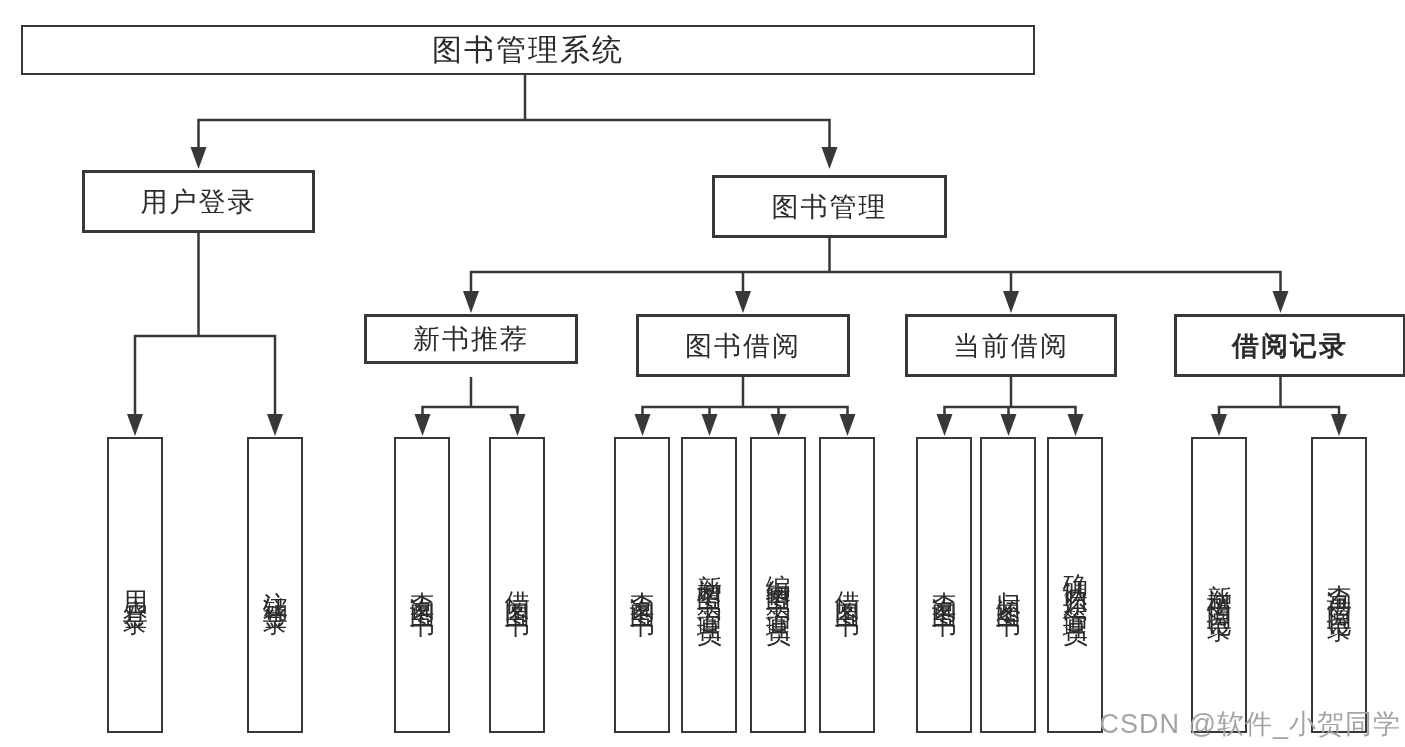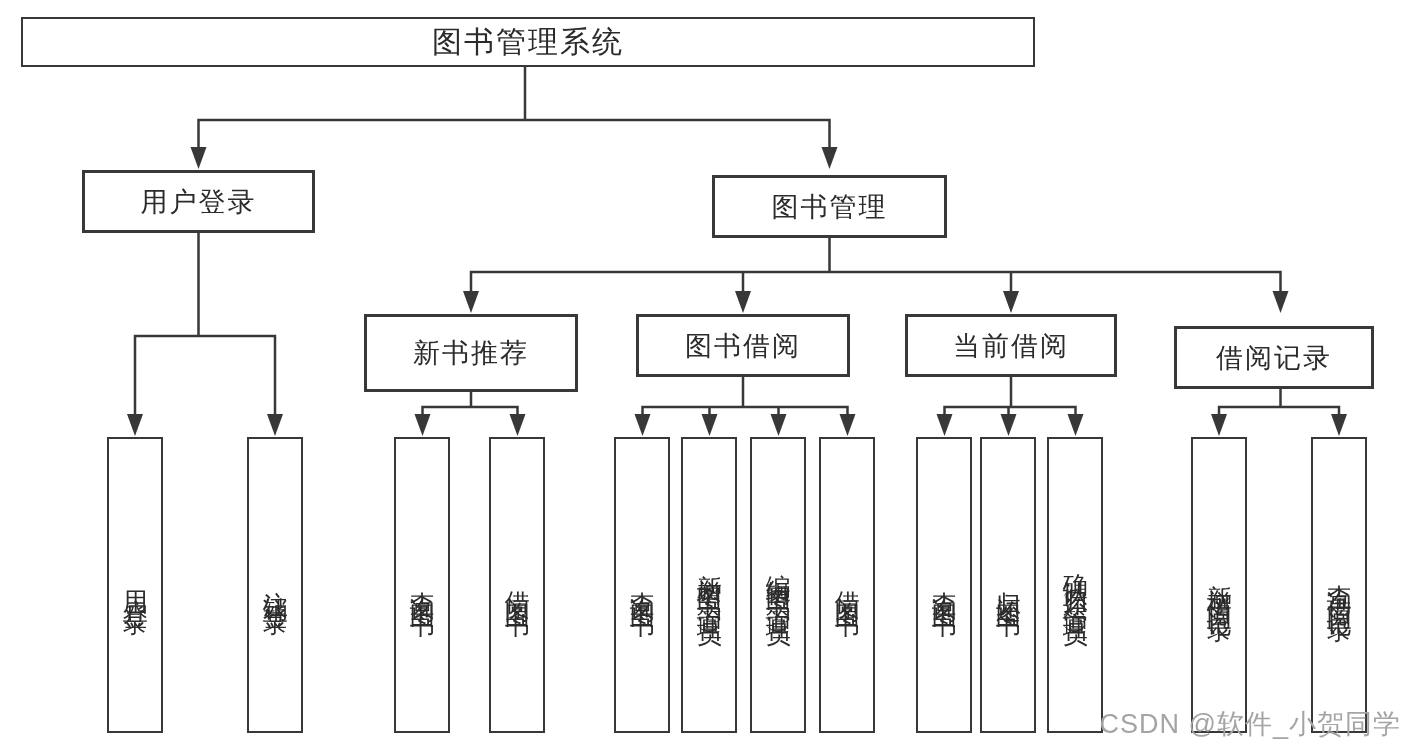--- a/index.html
+++ b/index.html
@@ -36,20 +36,21 @@
     display: flex;
     align-items: center;
     justify-content: center;
     color: var(--text, #2b2b2b);
     white-space: nowrap;
   }
   .node.root {
     border-width: 2px;
     font-size: 30px;
     letter-spacing: 2px;
+    margin-top: 8px;
   }
   .node.branch {
     font-size: 27px;
     letter-spacing: 2px;
   }
   .node.leaf {
     border-width: 2.5px;
     writing-mode: vertical-rl;
     text-orientation: mixed;
     font-size: 25px;
@@ -112,24 +113,24 @@
       <polygon points="1219,436 1211,414 1227,414"></polygon>
       <polygon points="1339,436 1331,414 1347,414"></polygon>
     </g>
   </svg>
 
   <div class="node root" style="left:21px; top:17px; width:1014px; height:50px;">图书管理系统</div>
 
   <div class="node branch" style="left:82px; top:170px; width:233px; height:63px;">用户登录</div>
   <div class="node branch" style="left:712px; top:175px; width:235px; height:63px;">图书管理</div>
 
-  <div class="node branch" style="left:364px; top:314px; width:214px; height:78px;">新书推荐</div>
+  <div class="node branch" style="left:364px; top:314px; width:214px; height:50px;">新书推荐</div>
   <div class="node branch" style="left:636px; top:314px; width:214px; height:63px;">图书借阅</div>
   <div class="node branch" style="left:905px; top:314px; width:212px; height:63px;">当前借阅</div>
-  <div class="node branch" style="left:1174px; top:326px; width:200px; height:63px;">借阅记录</div>
+  <div class="node branch" style="left:1174px; top:314px; width:232px; height:63px;font-weight:bold;">借阅记录</div>
 
   <div class="node leaf" style="left:107px; top:437px; width:56px; height:296px;">用户登录</div>
   <div class="node leaf" style="left:247px; top:437px; width:56px; height:296px;">注销登录</div>
 
   <div class="node leaf" style="left:394px; top:437px; width:56px; height:296px;">查询图书</div>
   <div class="node leaf" style="left:489px; top:437px; width:56px; height:296px;">借阅图书</div>
 
   <div class="node leaf" style="left:614px; top:437px; width:56px; height:296px;">查询图书</div>
   <div class="node leaf" style="left:681px; top:437px; width:56px; height:296px;">新增图书（管理员）</div>
   <div class="node leaf" style="left:750px; top:437px; width:56px; height:296px;">编辑图书（管理员）</div>

